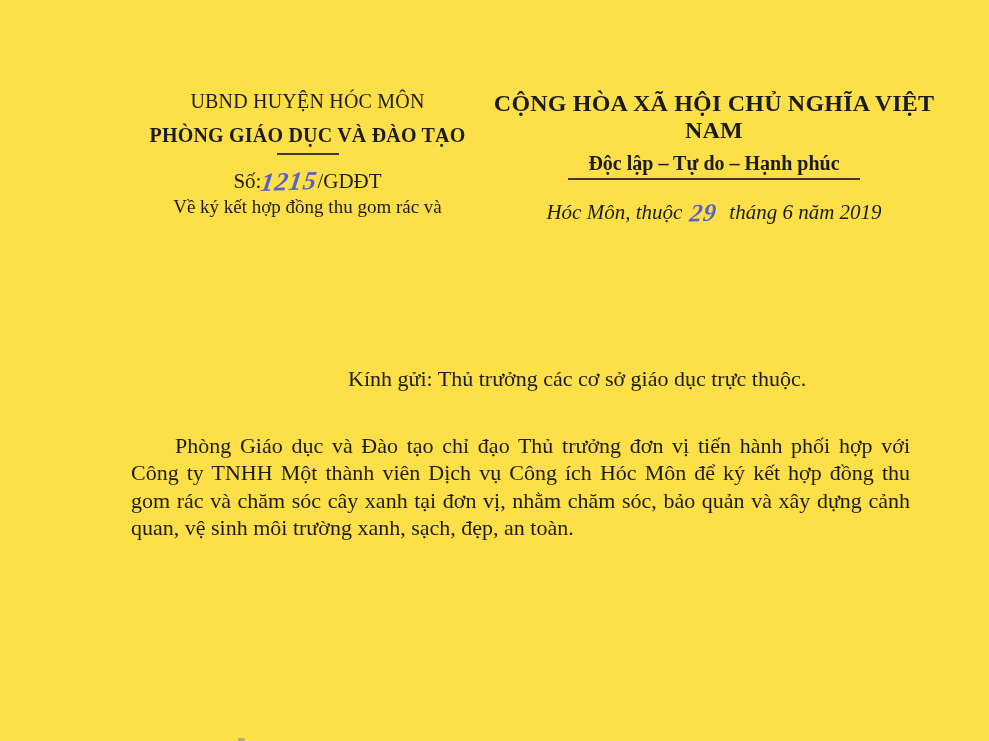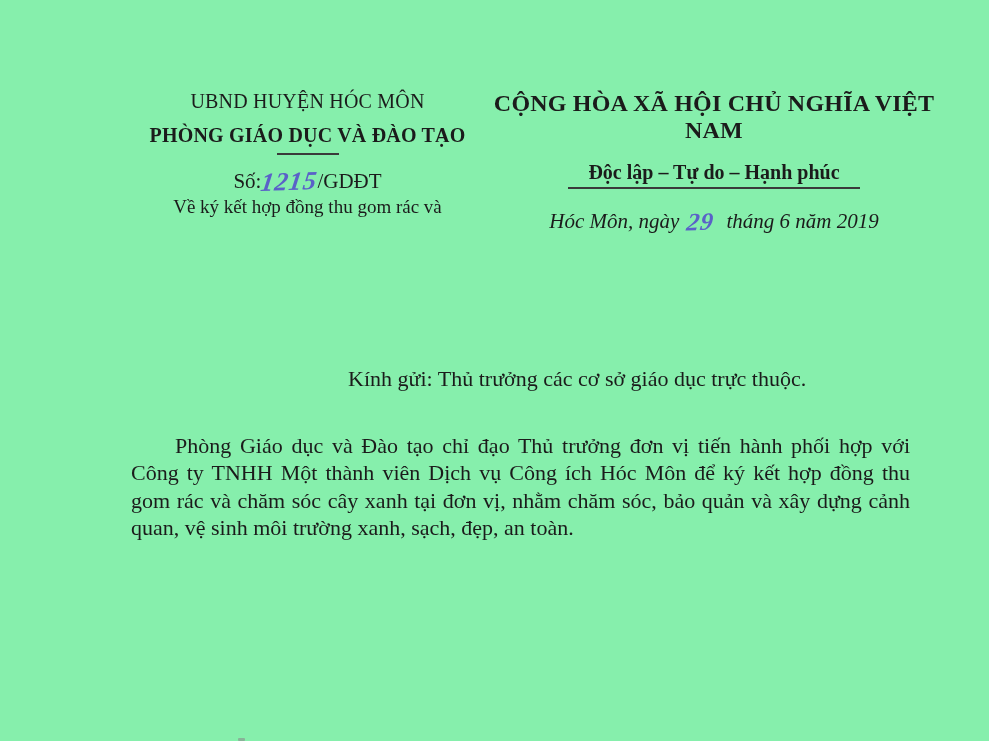--- a/index.html
+++ b/index.html
@@ -4,39 +4,39 @@
 <style>
   * { margin: 0; padding: 0; box-sizing: border-box; }
   html, body {
     width: 989px; height: 741px;
     background: #ffffff;
     font-family: "Liberation Serif", serif;
     color: #1b1b1b;
     overflow: hidden;
     position: relative;
   }
-  .page { position: relative; width: 989px; height: 741px; background: #86efac; }
+  .page { position: relative; width: 989px; height: 741px; background: #fde047; }
 
   
   .header-left {
     position: absolute; top: 90px; left: 140px; width: 335px;
     text-align: center;
   }
   .org-parent { font-size: 20px; letter-spacing: 0.2px; }
   .org-name   { font-size: 20px; font-weight: bold; margin-top: 11px; letter-spacing: 0.2px; }
   .rule-left  { width: 62px; height: 0; border-top: 2px solid #3a3a3a; margin: 6px auto 0; }
   .doc-number { font-size: 21px; margin-top: 12px; }
   .subject    { font-size: 19px; line-height: 26px; }
 
   .header-right {
     position: absolute; top: 90px; left: 488px; width: 452px;
     text-align: center;
   }
   .national-title { font-size: 24px; font-weight: bold; letter-spacing: 0.2px; }
-  .national-motto { font-size: 20px; font-weight: bold; margin-top: 17px; }
+  .national-motto { font-size: 20px; font-weight: bold; margin-top: 8px; }
   .rule-right { width: 292px; height: 0; border-top: 2px solid #3a3a3a; margin: 3px auto 0; }
   .date-line  { font-style: italic; font-size: 21px; margin-top: 18px; }
 
   .handwriting {
     display: inline-block;
     color: #5a61c8;
     font-style: italic;
     font-weight: bold;
     font-size: 26px;
     line-height: 1;
@@ -80,21 +80,21 @@
     <div class="subject">
       <div>Về ký kết hợp đồng thu gom rác và</div>
     </div>
   </div>
 
   <div class="header-right">
     <div class="national-title">CỘNG HÒA XÃ HỘI CHỦ NGHĨA VIỆT NAM</div>
     <div class="national-motto">Độc lập – Tự do – Hạnh phúc</div>
     <div class="rule-right"></div>
     <div class="date-line">
-      <span>Hóc Môn, ngày</span><span class="handwriting hw-day">29</span><span>tháng 6 năm 2019</span>
+      <span>Hóc Môn, thuộc</span><span class="handwriting hw-day">29</span><span>tháng 6 năm 2019</span>
     </div>
   </div>
 
   <div class="salutation">Kính gửi: Thủ trưởng các cơ sở giáo dục trực thuộc.</div>
 
   <div class="content">
     <p>Phòng Giáo dục và Đào tạo chỉ đạo Thủ trưởng đơn vị tiến hành phối hợp với Công ty TNHH Một thành viên Dịch vụ Công ích Hóc Môn để ký kết hợp đồng thu gom rác và chăm sóc cây xanh tại đơn vị, nhằm chăm sóc, bảo quản và xây dựng cảnh quan, vệ sinh môi trường xanh, sạch, đẹp, an toàn.</p>
   </div>
 
   <div class="cut-artifact"></div>

